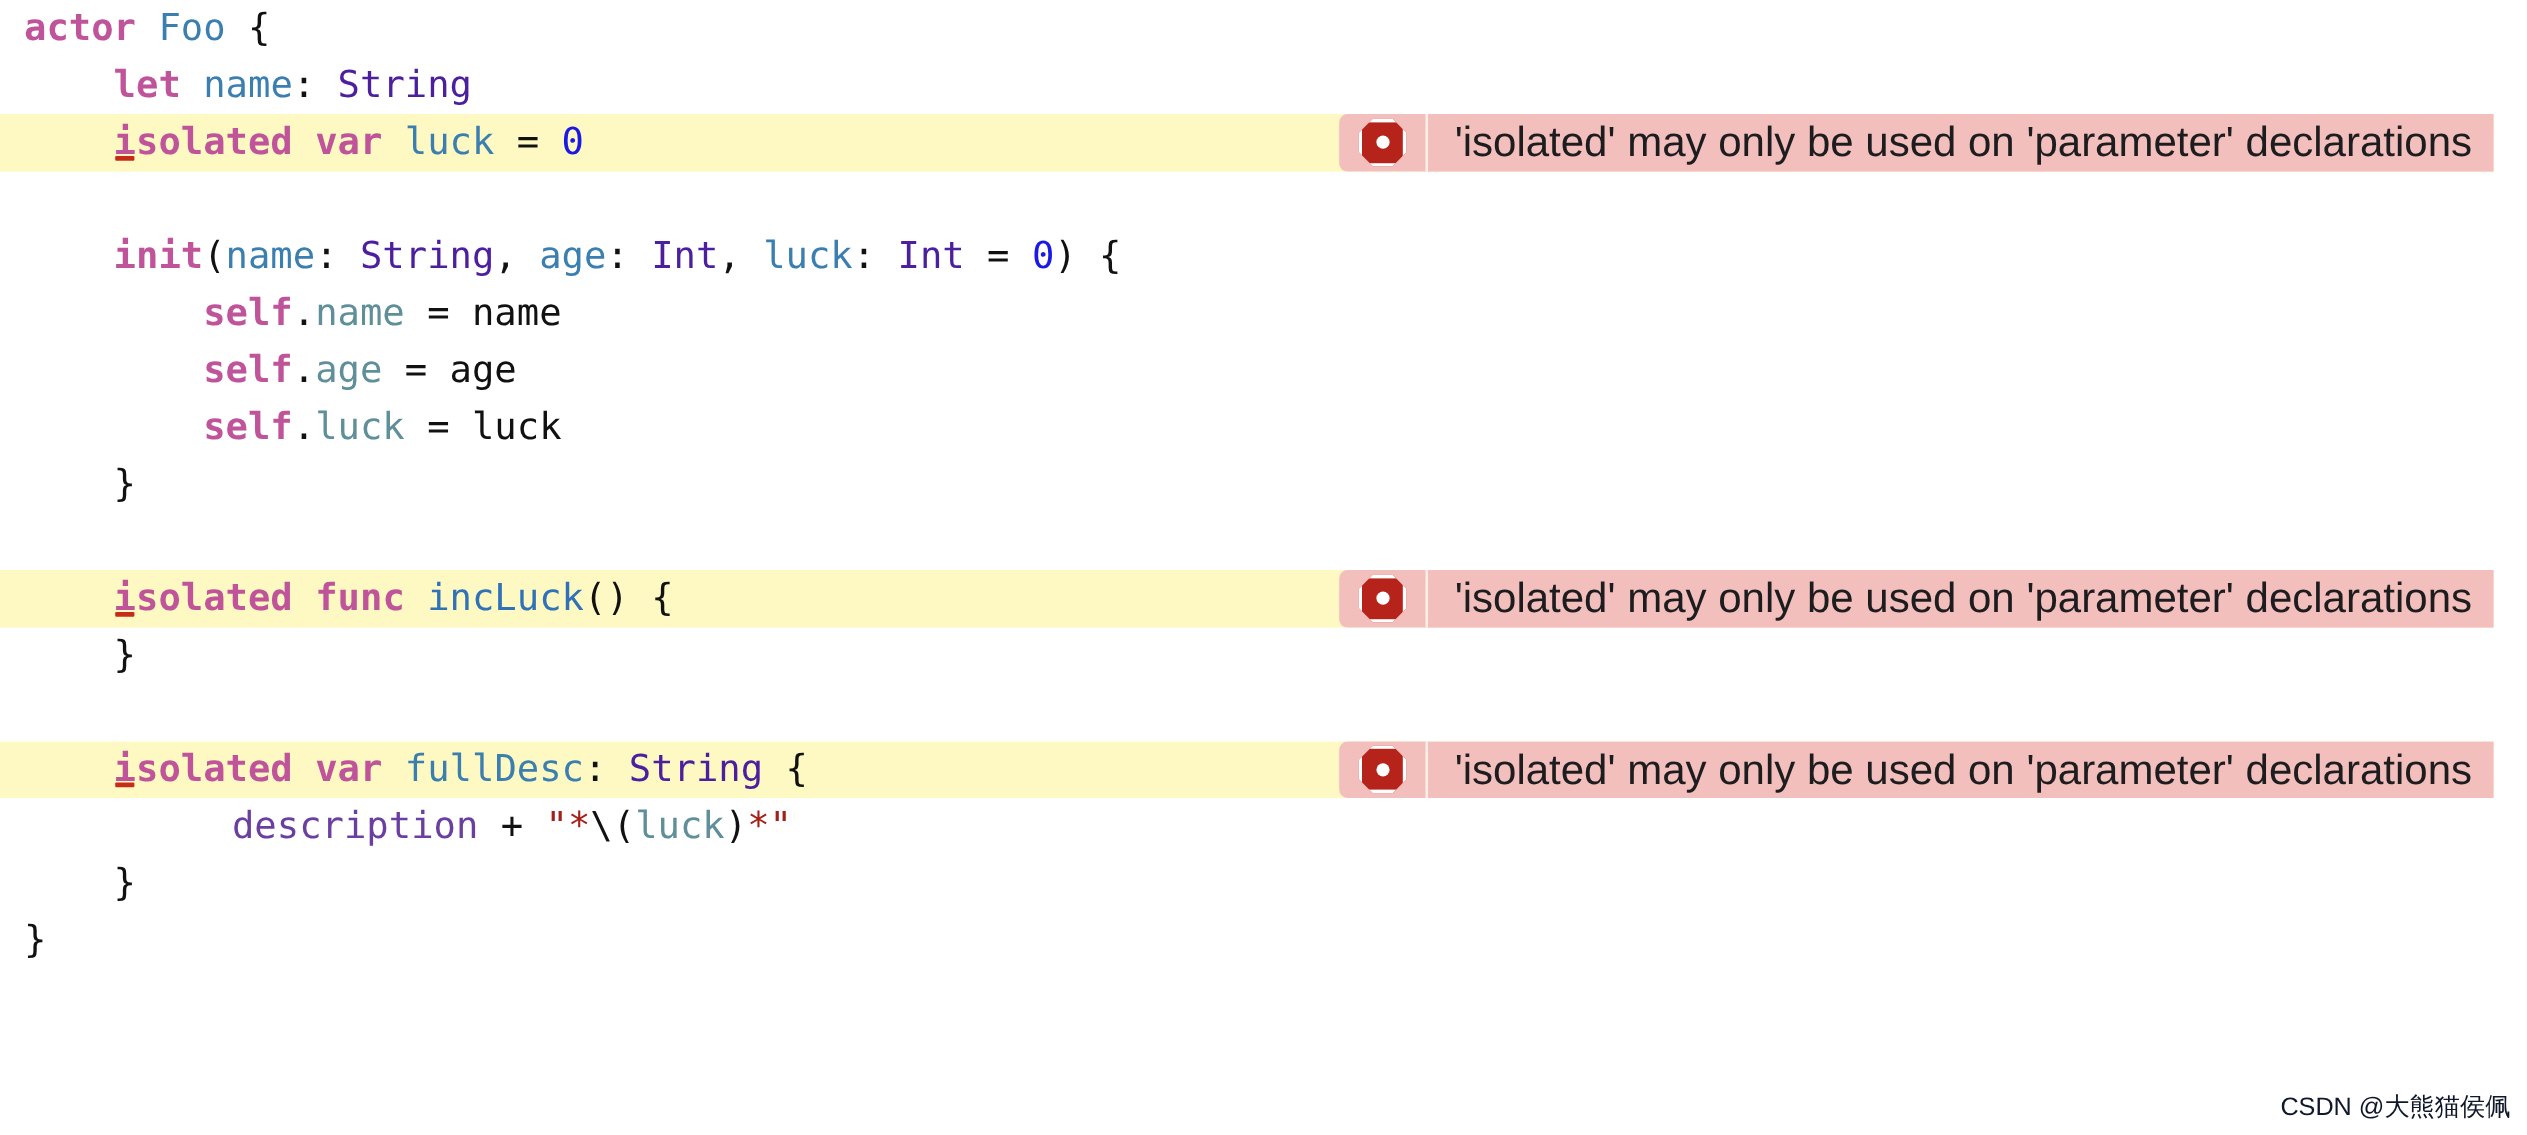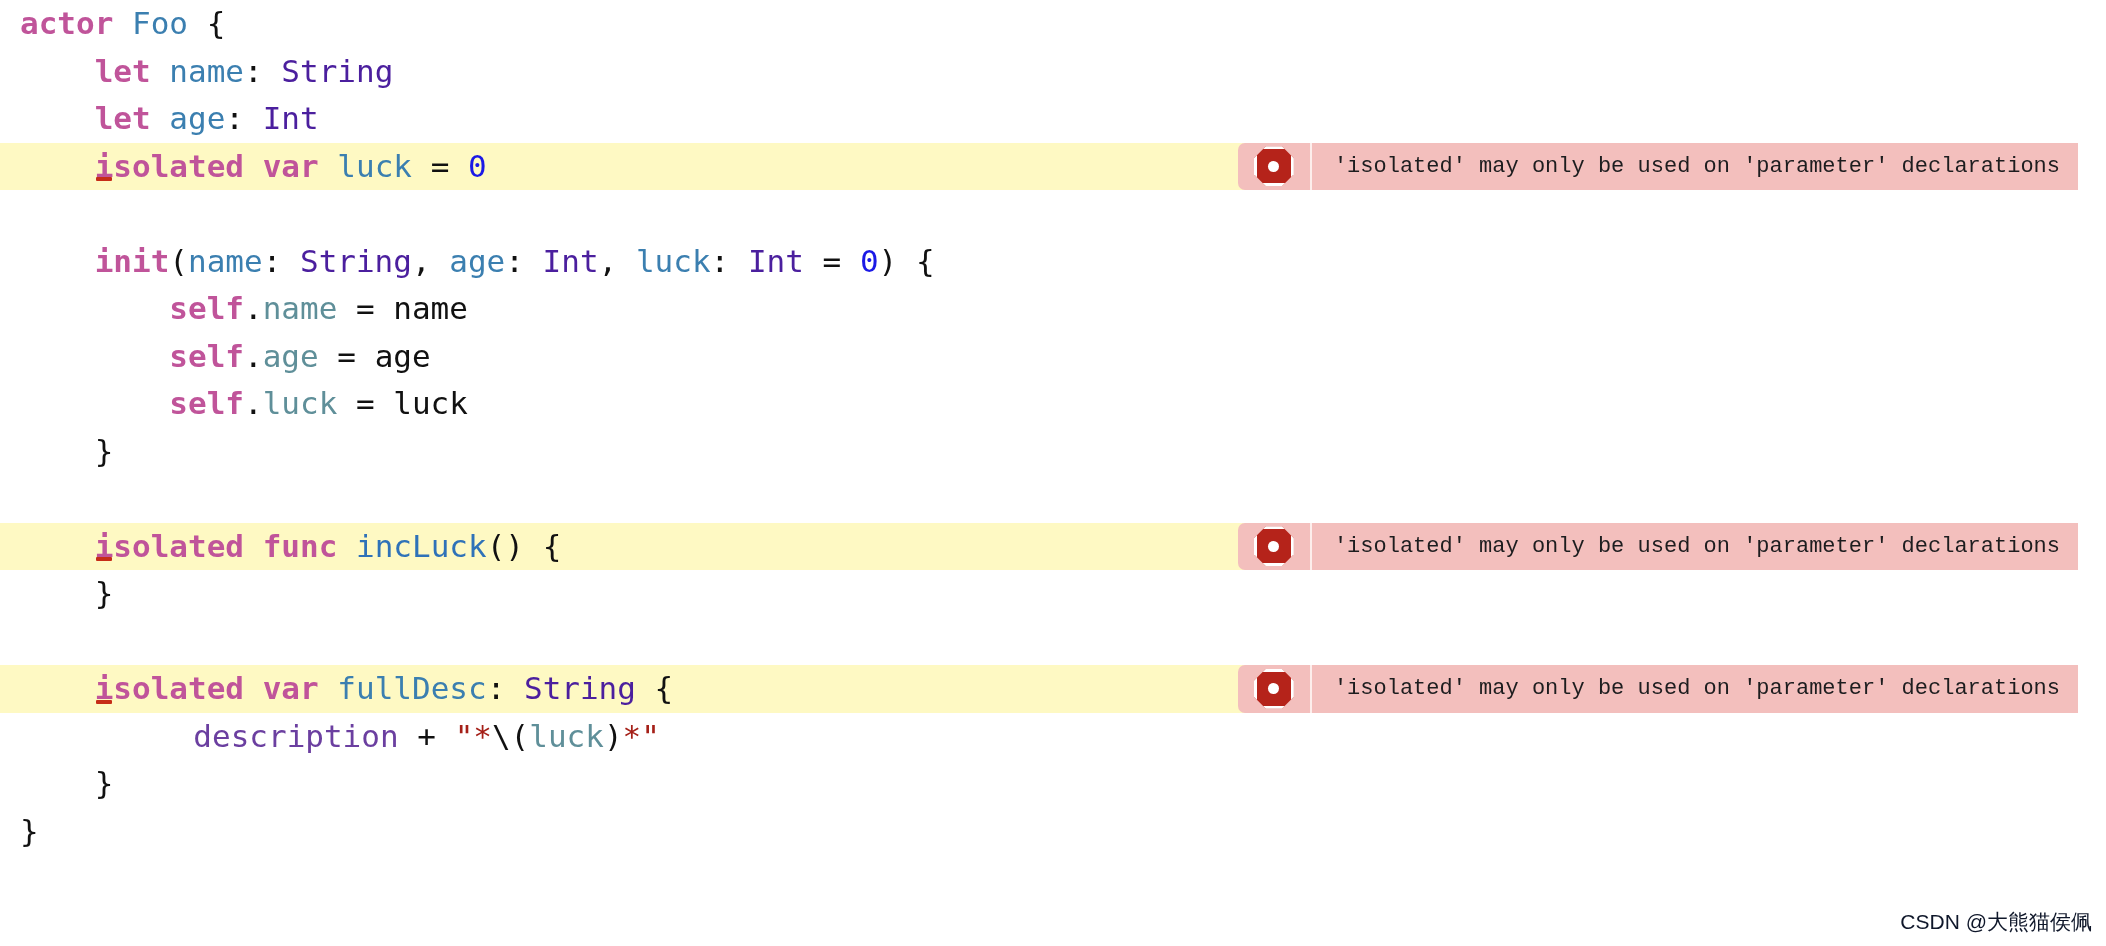--- a/index.html
+++ b/index.html
@@ -110,22 +110,22 @@
     width: 11px;
     height: 11px;
     background: #ffffff;
     border-radius: 50%;
   }
   .diag-msg {
     background: #f3bfbd;
     display: flex;
     align-items: center;
     padding: 0 18px 0 22px;
-    font-family: Liberation Mono, monospace;
-    font-size: 22px;
+    font-family: Liberation Sans, sans-serif;
+    font-size: 35px;
     color: #1d1d1f;
     border-left: 2px solid #fdeeec;
     white-space: nowrap;
   }
 
   .watermark {
     position: absolute;
     right: 14px;
     bottom: 10px;
     font-family: "Liberation Sans", sans-serif;
@@ -135,21 +135,20 @@
     z-index: 5;
   }
 </style>
 </head>
 <body>
 
 <div id="editor">
   <div class="code-lines" id="code-lines">
       <div class="line"><span class="code"><span class="kw">actor</span><span class="plain"> </span><span class="prop">Foo</span><span class="plain"> {</span></span></div>
       <div class="line"><span class="code"><span class="plain">    </span><span class="kw">let</span><span class="plain"> </span><span class="prop">name</span><span class="plain">:</span><span class="plain"> </span><span class="type">String</span></span></div>
-      <div class="line"><span class="code"><span class="plain">    </span><span class="kw">let</span><span class="plain"> </span><span class="prop">age</span><span class="plain">:</span><span class="plain"> </span><span class="type">Int</span></span></div>
       <div class="line error-line"><span class="code"><span class="plain">    </span><span class="kw sq">i</span><span class="kw">solated</span><span class="plain"> </span><span class="kw">var</span><span class="plain"> </span><span class="prop">luck</span><span class="plain"> </span><span class="plain">=</span><span class="plain"> </span><span class="num">0</span></span><div class="diagnostic"><div class="diag-icon-box"><div class="diag-octagon"><div class="diag-dot"></div></div></div><div class="diag-msg">'isolated' may only be used on 'parameter' declarations</div></div></div>
       <div class="line"><span class="code"></span></div>
       <div class="line"><span class="code"><span class="plain">    </span><span class="kw">init</span><span class="plain">(</span><span class="prop">name</span><span class="plain">: </span><span class="type">String</span><span class="plain">, </span><span class="prop">age</span><span class="plain">: </span><span class="type">Int</span><span class="plain">, </span><span class="prop">luck</span><span class="plain">: </span><span class="type">Int</span><span class="plain"> = </span><span class="num">0</span><span class="plain">) {</span></span></div>
       <div class="line"><span class="code"><span class="plain">        </span><span class="kw">self</span><span class="plain">.</span><span class="member">name</span><span class="plain"> = </span><span class="plain">name</span></span></div>
       <div class="line"><span class="code"><span class="plain">        </span><span class="kw">self</span><span class="plain">.</span><span class="member">age</span><span class="plain"> = </span><span class="plain">age</span></span></div>
       <div class="line"><span class="code"><span class="plain">        </span><span class="kw">self</span><span class="plain">.</span><span class="member">luck</span><span class="plain"> = </span><span class="plain">luck</span></span></div>
       <div class="line"><span class="code"><span class="plain">    }</span></span></div>
       <div class="line"><span class="code"></span></div>
       <div class="line error-line"><span class="code"><span class="plain">    </span><span class="kw sq">i</span><span class="kw">solated</span><span class="plain"> </span><span class="kw">func</span><span class="plain"> </span><span class="func-name">incLuck</span><span class="plain">() {</span></span><div class="diagnostic"><div class="diag-icon-box"><div class="diag-octagon"><div class="diag-dot"></div></div></div><div class="diag-msg">'isolated' may only be used on 'parameter' declarations</div></div></div>
       <div class="line"><span class="code"><span class="plain">    }</span></span></div>

